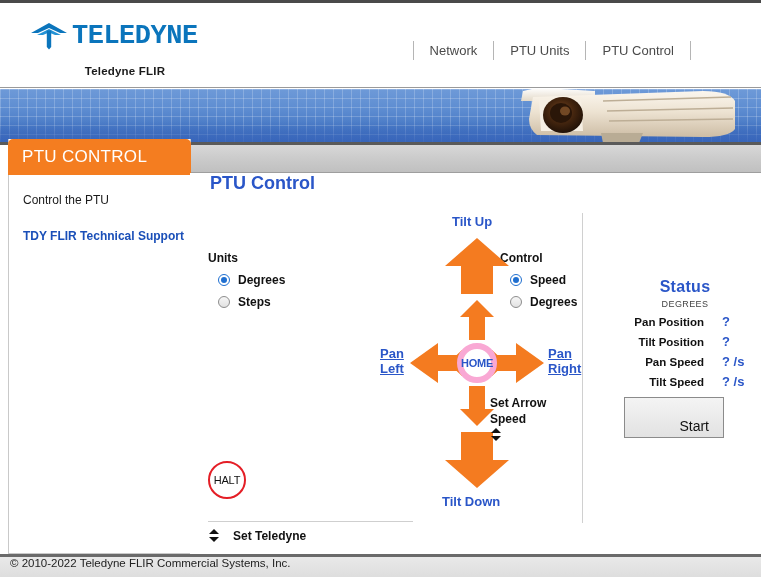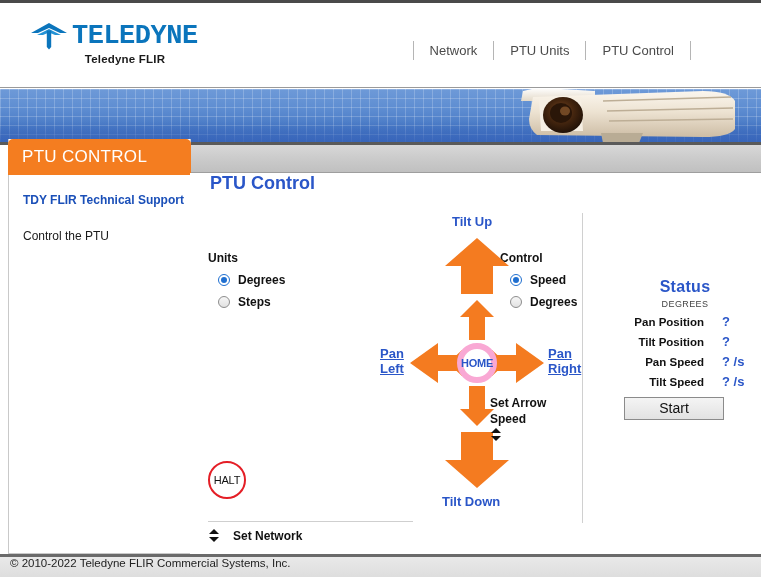--- a/index.html
+++ b/index.html
@@ -49,21 +49,21 @@
   .logo-word {
     font-family: Liberation Mono, monospace;
     font-size: 27px;
     font-weight: bold;
     color: #0b75bc;
     letter-spacing: -0.5px;
     line-height: 28px;
     white-space: nowrap;
   }
   .logo-sub {
-    margin-top: 1px;
+    margin-top: 13px;
     text-align: center;
     width: 190px;
     font-size: 11.5px;
     font-weight: bold;
     color: #1a1a1a;
     letter-spacing: 0.2px;
   }
   .nav {
     position: absolute;
     right: 70px; top: 33px;
@@ -347,27 +347,28 @@
     margin-left: 18px;
     font-size: 13px;
     font-weight: bold;
     color: #2a56c8;
     white-space: nowrap;
   }
   .start-wrap { text-align: center; margin-top: 8px; padding-right: 22px; }
   .start-btn {
     display: inline-block;
     min-width: 70px;
-    padding: 2px 14px 3px;
+    padding: 20px 14px 3px;
     background: linear-gradient(to bottom, #f4f4f4, #e2e2e2);
     border: 1px solid #8b8b8b;
     font-size: 14px;
     color: #111;
     cursor: pointer;
     font-family: "Liberation Sans", sans-serif;
+    text-align: right;
   }
 
   
   .hr {
     position: absolute;
     left: 18px; top: 348px;
     width: 205px; height: 1px;
     background: #cfcfcf;
   }
   .set-pos {
@@ -458,22 +459,22 @@
       <path d="M104 26 L230 23" stroke="#bdae96" stroke-width="1.4" fill="none"></path>
       <path d="M106 36 L230 34" stroke="#bdae96" stroke-width="1.4" fill="none"></path>
       <path d="M98 48 L140 48 L136 58 L100 58 Z" fill="#b9ac95"></path>
     </svg>
   </div>
 
   <div class="toolbar-strip"></div>
 
   <div class="sidebar">
     <div class="sidebar-links">
+      <div class="side-link">Control the PTU</div>
       <div class="side-link link-blue">TDY FLIR Technical Support</div>
-      <div class="side-link">Control the PTU</div>
     </div>
   </div>
   <div class="sidebar-title">PTU CONTROL</div>
 
   <div class="content">
     <div class="page-title">PTU Control</div>
 
     <div class="vdiv"></div>
 
     <div class="radio-group" style="left:18px; top:78px;">
@@ -582,20 +583,20 @@
       </div>
 
       <div class="start-wrap">
         <span class="start-btn">Start</span>
       </div>
     </div>
 
     <div class="hr"></div>
     <div class="set-pos">
       <span class="spinner"></span>
-      <span class="sp-label">Set Network</span>
+      <span class="sp-label">Set Teledyne</span>
     </div>
   </div>
 
   <div class="footer">
     <span>© 2010-2022 Teledyne FLIR Commercial Systems, Inc.</span>
   </div>
 </div>
 
 </body></html>

